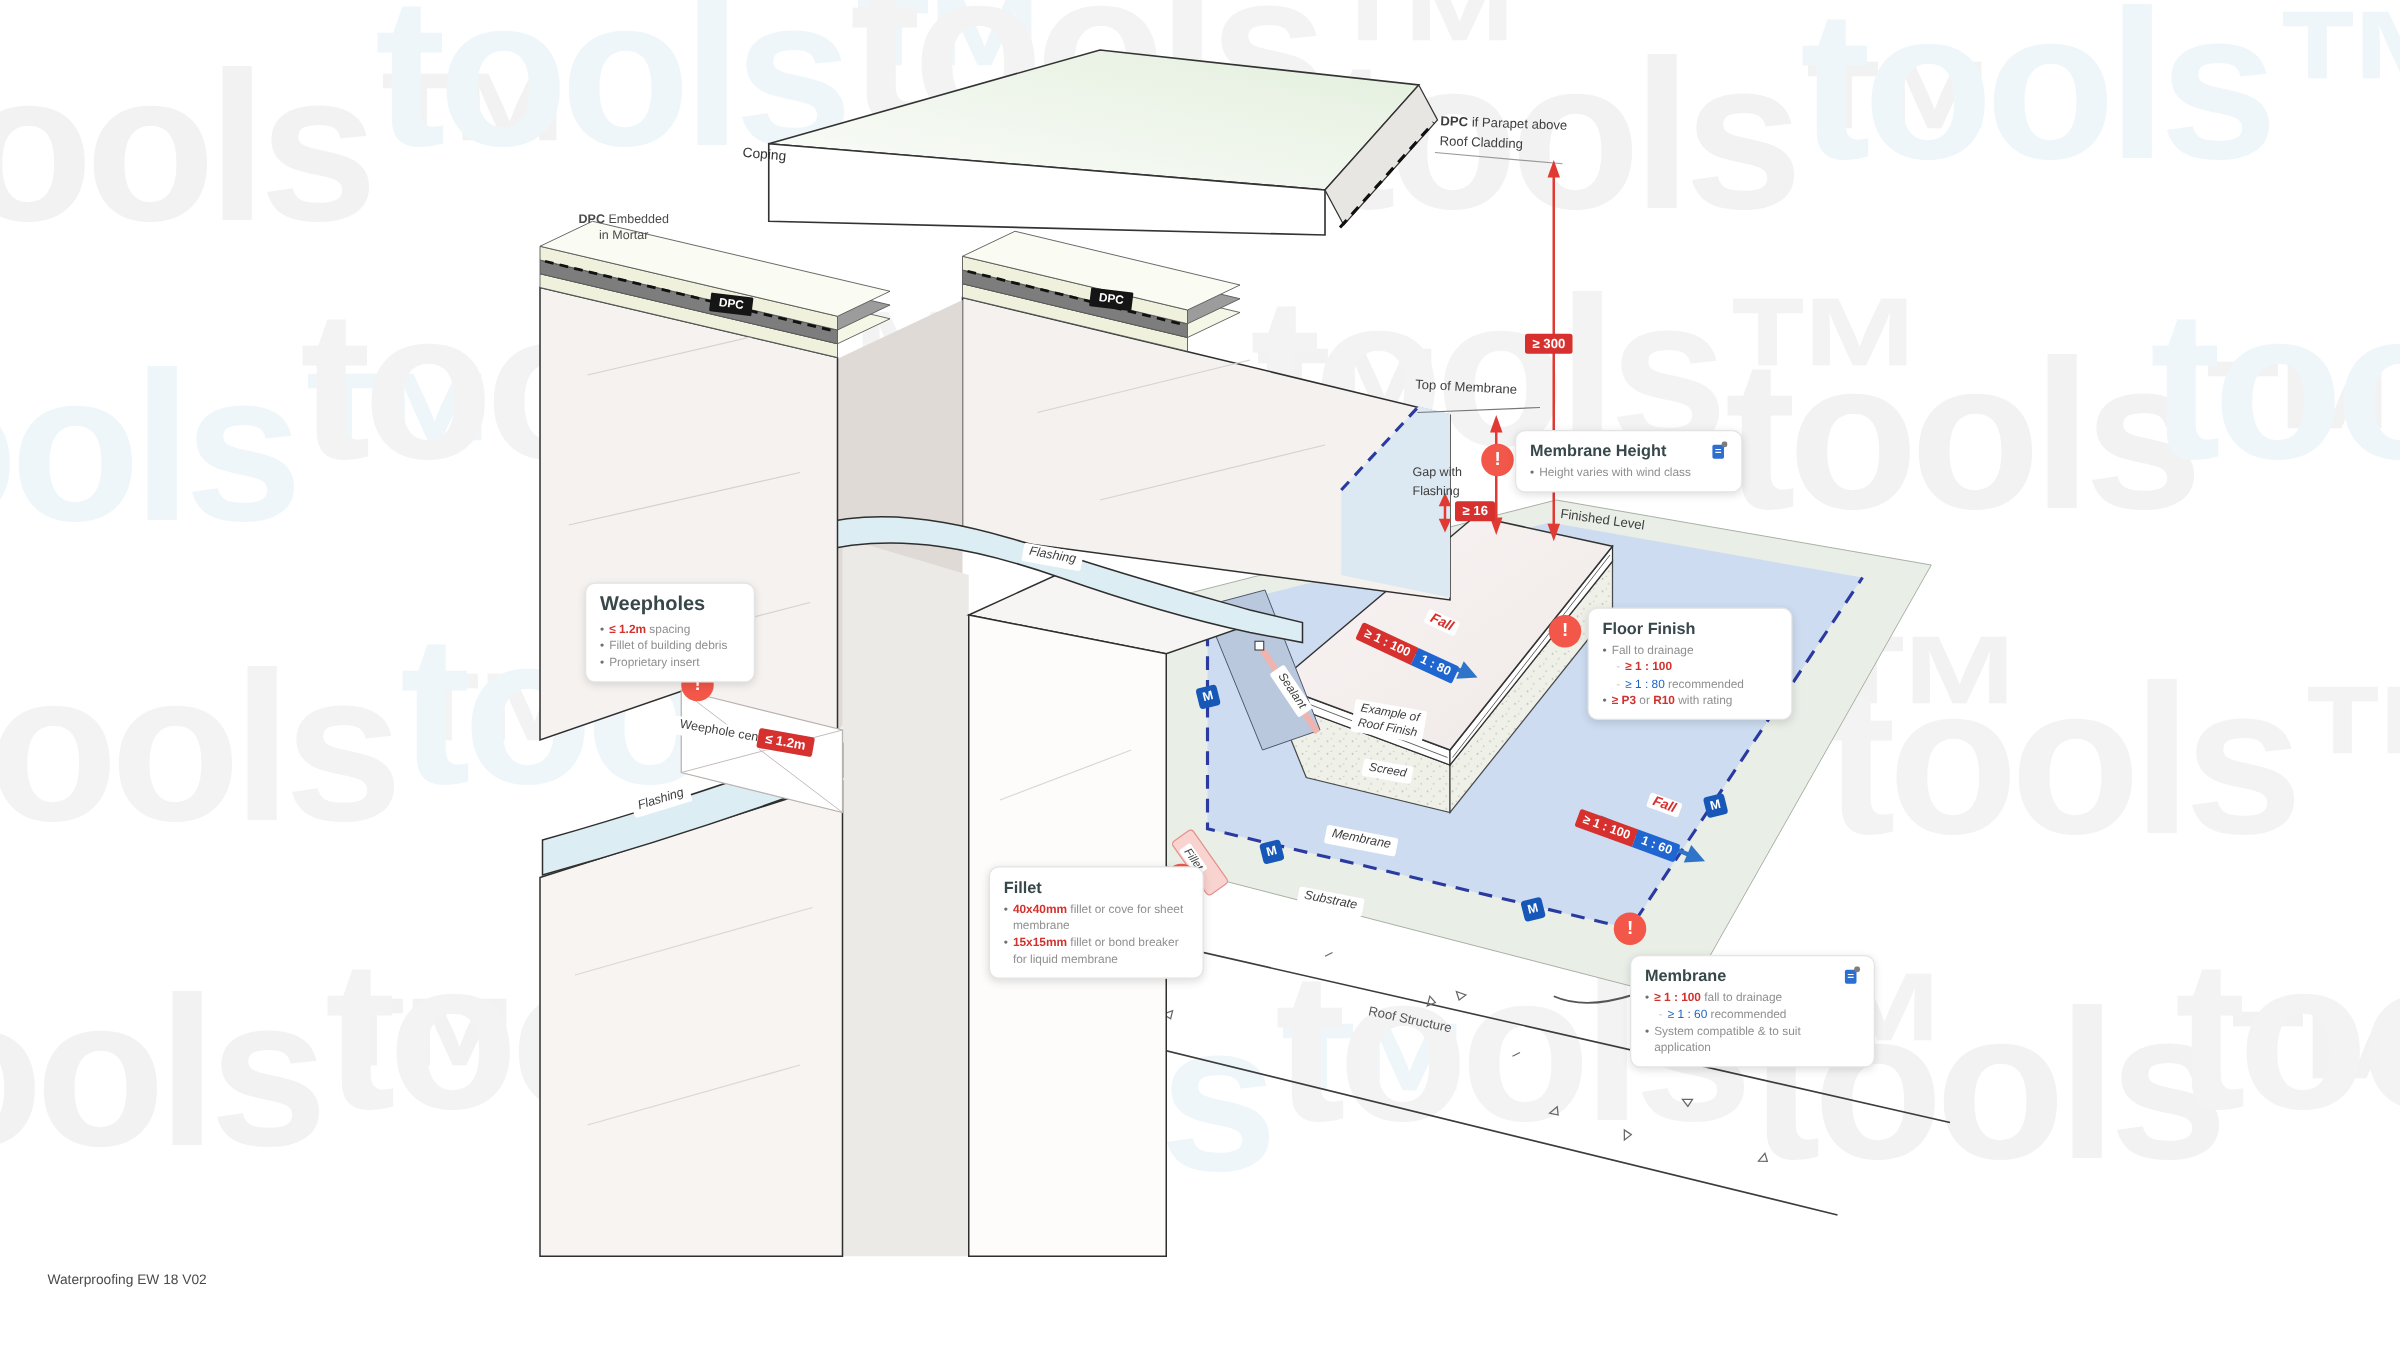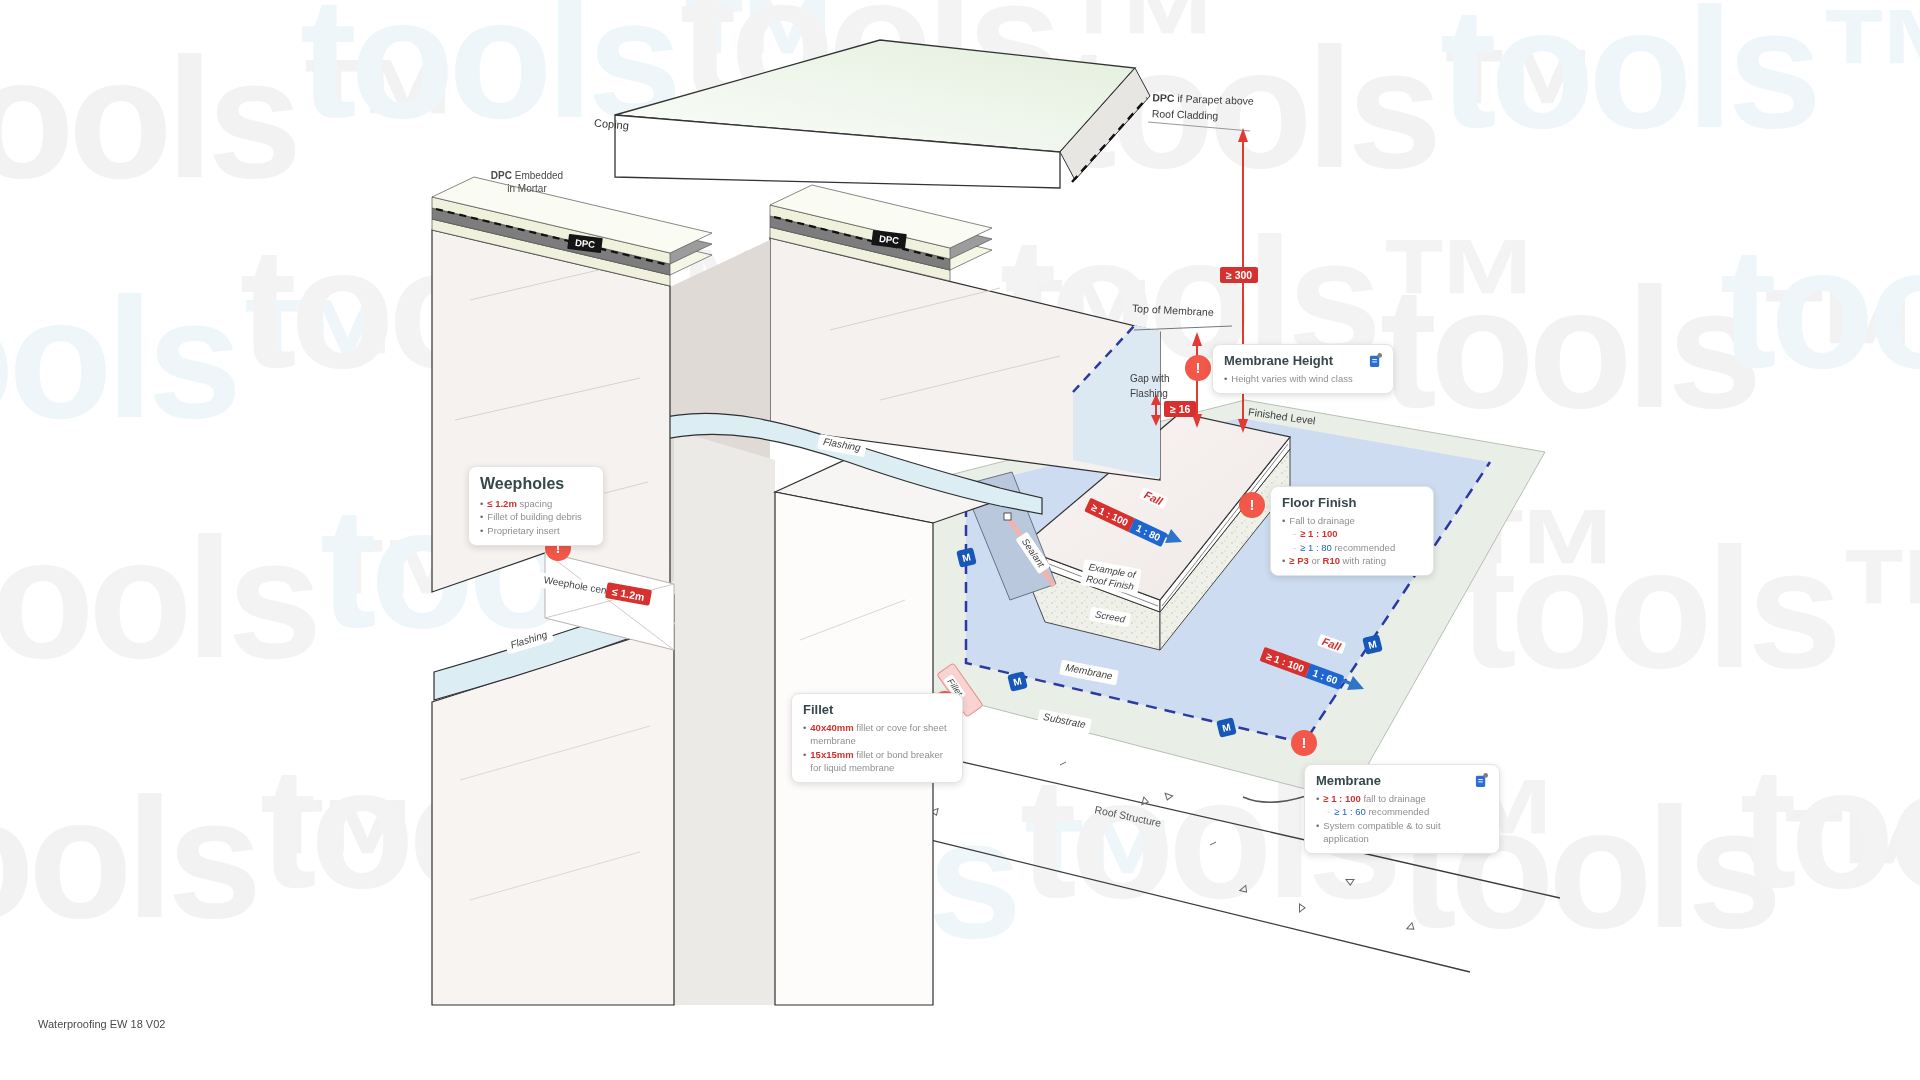--- a/index.html
+++ b/index.html
@@ -239,21 +239,21 @@
       </g>
       <g stroke="#2e74c8" stroke-width="3.5" fill="#2e74c8">
         <line x1="1280" y1="654" x2="1354" y2="685"></line>
         <polygon points="1364,689 1347,690 1353,676" stroke="none"></polygon>
       </g>
     </g>
   </svg>
 
   <div class="chip nobg" style="left:594px;top:118px;transform:rotate(5deg);font-size:11px;color:#333;">Coping</div>
 
-  <div class="chip nobg two" style="left:462px;top:170px;width:130px;font-size:10px;color:#4a4a4a;">
+  <div class="chip nobg two" style="left:434px;top:170px;width:130px;font-size:10px;color:#4a4a4a;">
     <div><b>DPC</b><span> Embedded</span></div>
     <div>in Mortar</div>
   </div>
 
   <div class="blackchip" style="left:568px;top:236px;transform:rotate(7deg);">DPC</div>
   <div class="blackchip" style="left:872px;top:232px;transform:rotate(7deg);">DPC</div>
 
   <div class="chip nobg" style="left:1152px;top:92px;transform:rotate(2deg);font-size:10.5px;color:#3d3d3d;line-height:1.5;">
     <div><b>DPC</b><span> if Parapet above</span></div>
     <div>Roof Cladding</div>

